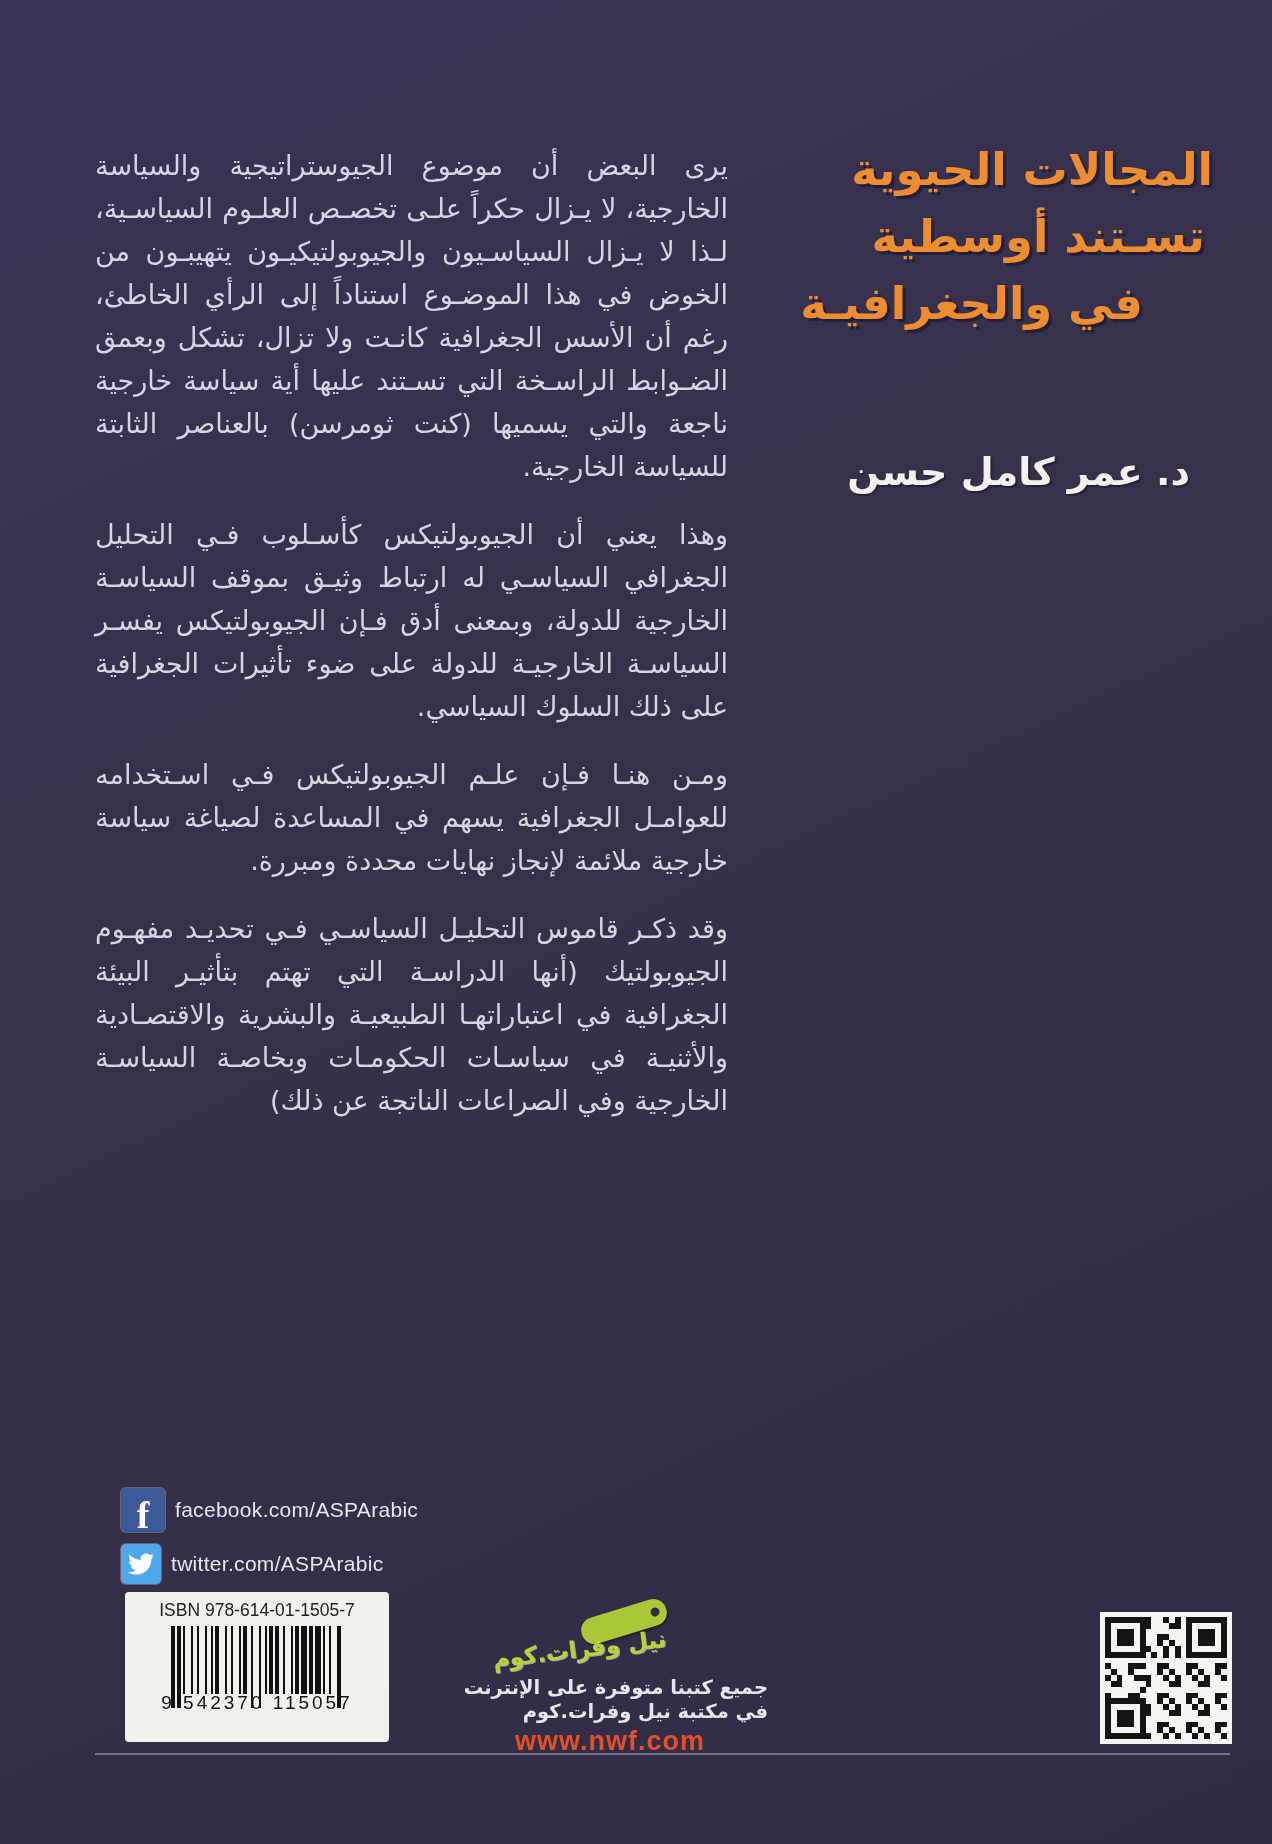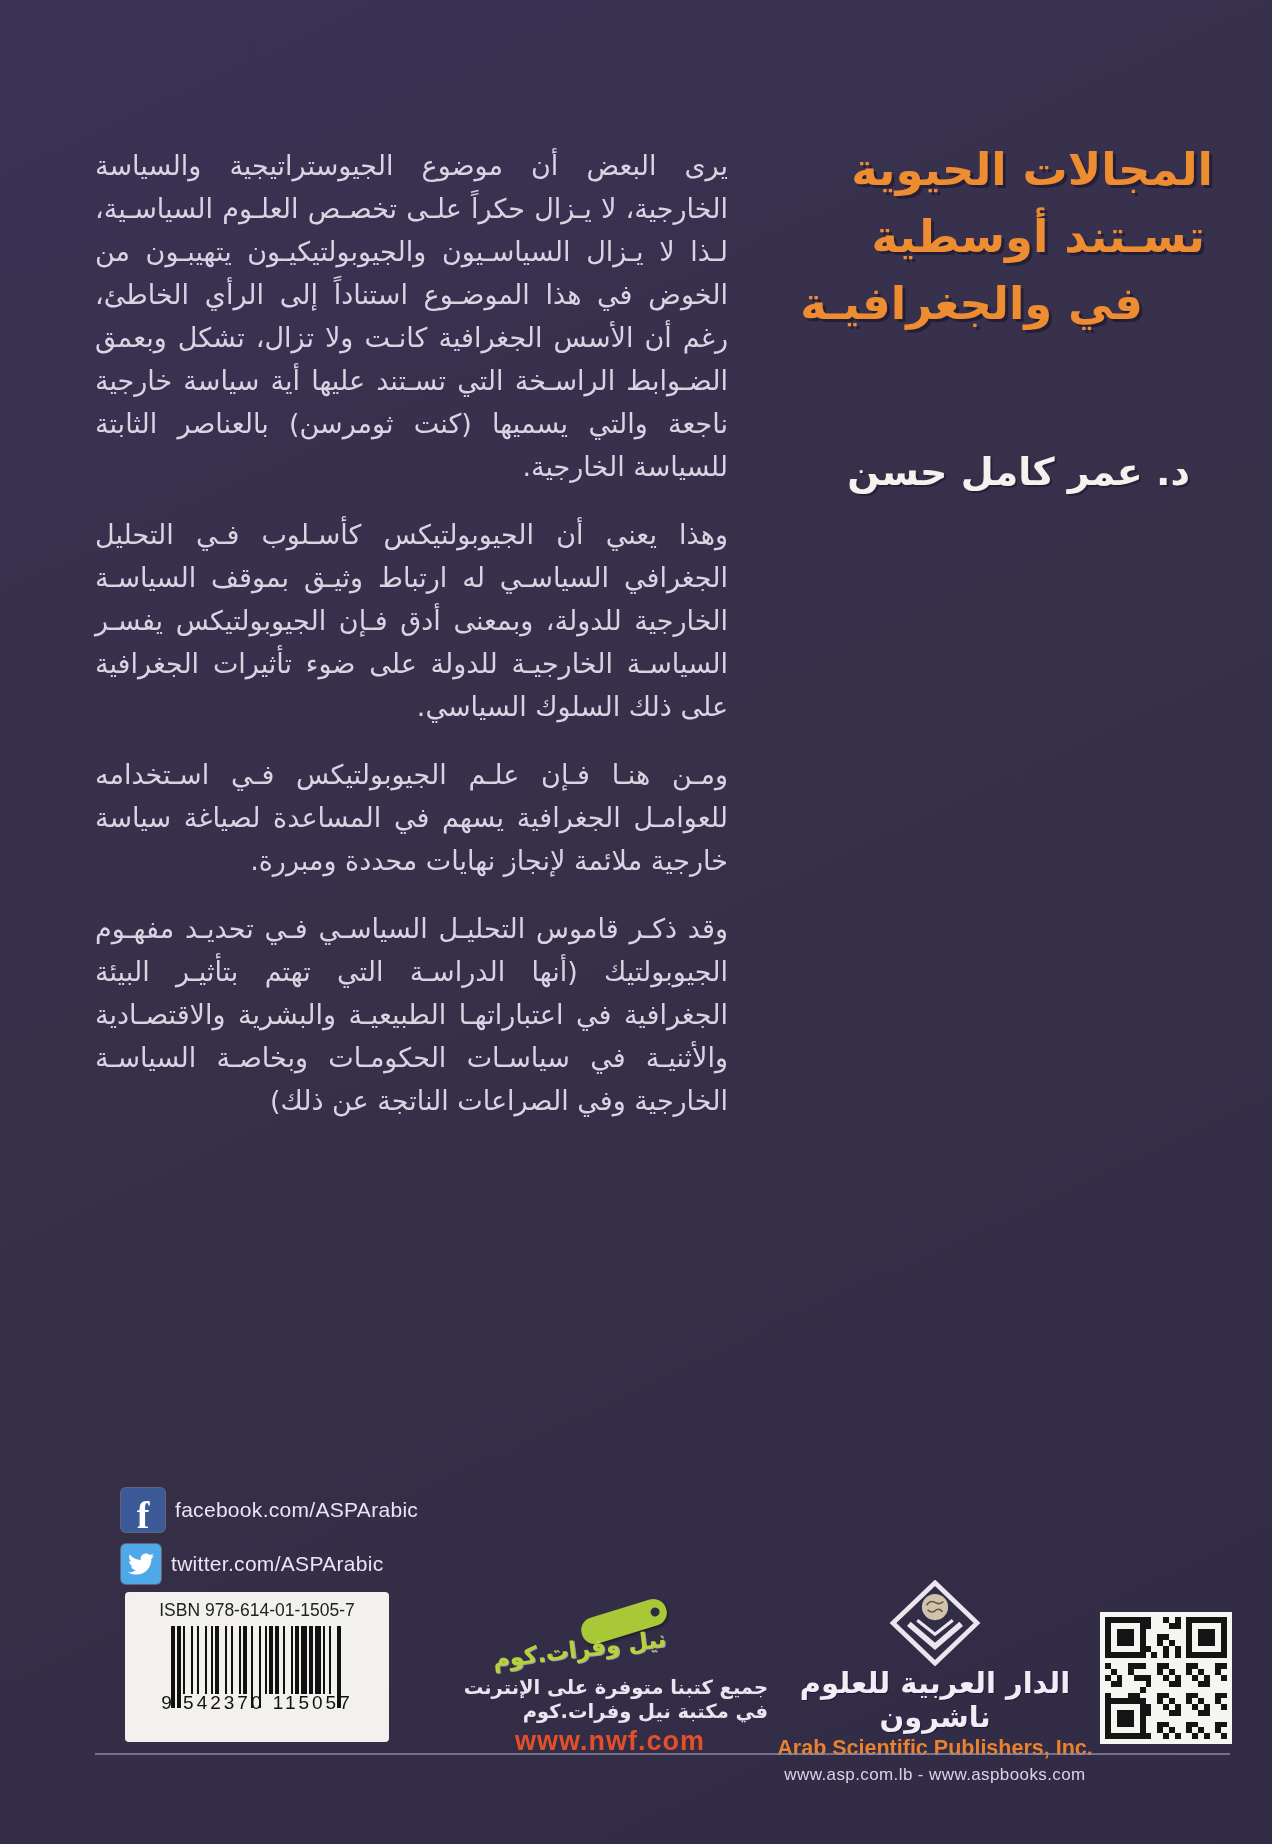--- a/index.html
+++ b/index.html
@@ -193,32 +193,20 @@
   <div class="nwf">
     <div class="nwf-tag"></div>
     <div class="nwf-logo-text">نيل وفرات.كوم</div>
     <div class="nwf-taglines">
       <div>جميع كتبنا متوفرة على الإنترنت</div>
       <div>في مكتبة نيل وفرات.كوم</div>
     </div>
     <div class="nwf-url">www.nwf.com</div>
   </div>
 
-  <div class="publisher">
-    <svg class="pub-logo" width="100" height="88" viewBox="0 0 100 92">
-      <polygon points="50,3 95,46 50,89 5,46" fill="none" stroke="#e9e6ef" stroke-width="5"></polygon>
-      <circle cx="50" cy="29" r="14" fill="#cfc3ae"></circle>
-      <path d="M41 27 q4 -6 9 -3 q5 3 9 -1 M42 32 q5 4 8 1 q4 -4 8 1" fill="none" stroke="#6b5335" stroke-width="1.6"></path>
-      <path d="M22 47 L50 71 L78 47" fill="none" stroke="#e9e6ef" stroke-width="6"></path>
-      <path d="M31 43 L50 58 L69 43" fill="none" stroke="#e9e6ef" stroke-width="3.5"></path>
-    </svg>
-    <div class="pub-name-ar">الدار العربية للعلوم ناشرون</div>
-    <div class="pub-name-en">Arab Scientific Publishers, Inc.</div>
-    <div class="pub-urls">www.asp.com.lb - www.aspbooks.com</div>
-  </div>
 
   <div class="qr">
     <div class="qr-grid" id="qrgrid">
         <div class="b"></div>
         <div class="b"></div>
         <div class="b"></div>
         <div class="b"></div>
         <div class="b"></div>
         <div class="b"></div>
         <div class="b"></div>

